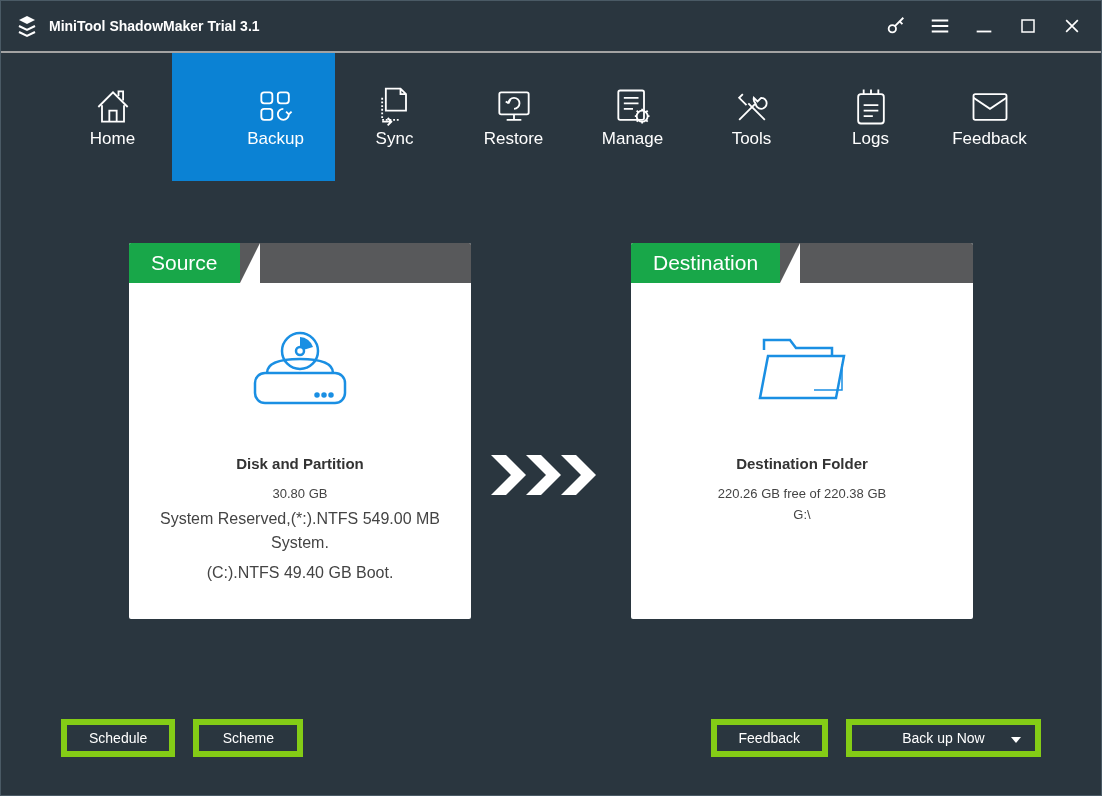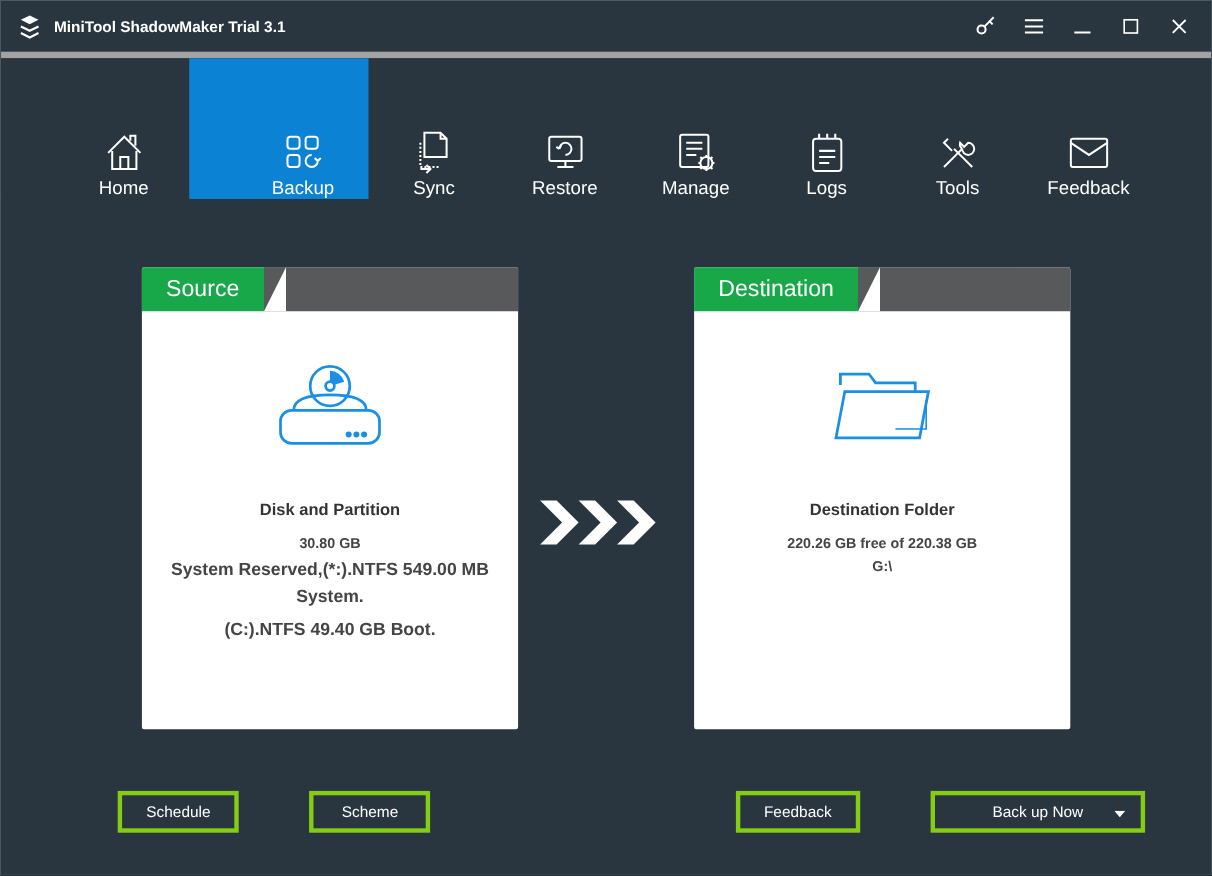--- a/index.html
+++ b/index.html
@@ -1,50 +1,50 @@
 <!DOCTYPE html>
 <html><head>
 <meta charset="utf-8">
 <style>
 * { margin: 0; padding: 0; box-sizing: border-box; font-family: Arial, sans-serif; }
 body { background: #000; display: flex; justify-content: center; align-items: center; min-height: 100vh; }
 .app-window { width: 1102px; height: 796px; background: #2a363f; border: 1px solid #4a5a65; display: flex; flex-direction: column; }
-.titlebar { height: 52px; background: #2a363f; display: flex; align-items: center; padding: 0 14px; color: #fff; font-size: 14px; border-bottom: 6px solid #a3a3a3; }
+.titlebar { height: 52px; background: #2a363f; display: flex; align-items: center; padding: 0 14px; color: #fff; font-size: 14px; border-bottom: 2px solid #a3a3a3; }
 .titlebar-left { display: flex; align-items: center; gap: 10px; }
 .titlebar-logo svg { display: block; }
 .titlebar-title { font-weight: bold; }
 .titlebar-controls { margin-left: auto; display: flex; align-items: center; gap: 14px; }
 .titlebar-controls .icon-btn { width: 30px; height: 30px; display: flex; align-items: center; justify-content: center; cursor: pointer; color: #fff; }
 
 .navbar { height: 128px; background: #2a363f; display: flex; padding: 0 52px; }
-.nav-item { flex: 1; display: flex; flex-direction: column; align-items: center; justify-content: flex-end; color: #fff; cursor: pointer; }
+.nav-item { flex: 1; display: flex; flex-direction: column; align-items: center; justify-content: center; color: #fff; cursor: pointer; }
 .nav-item.active { background: #0b82d4; padding-left: 44px; }
 .nav-icon { height: 44px; display: flex; align-items: center; justify-content: center; }
 .nav-label { font-size: 17px; }
 
 .content { flex: 1; background: #2a363f; padding: 20px 48px; display: flex; flex-direction: column; }
 .main-row { flex: 1; display: flex; align-items: stretch; justify-content: center; padding-top: 42px; gap: 0; }
-.card { width: 342px; height: 420px; background: #fff; border-radius: 2px; display: flex; flex-direction: column; position: relative; cursor: pointer; }
+.card { width: 342px; height: 376px; background: #fff; border-radius: 2px; display: flex; flex-direction: column; position: relative; cursor: pointer; }
 .card-header { display: flex; height: 40px; }
 .card-tab { background: #18a749; color: #fff; font-size: 21px; padding: 0 22px; display: flex; align-items: center; position: relative; border-top-left-radius: 2px; }
 .card-tab::after { content: ""; position: absolute; right: -20px; top: 0; width: 0; height: 0; border-top: 40px solid #18a749; border-right: 20px solid transparent; }
 .card-slash { flex: 1; position: relative; }
 .card-slash::before { content: ""; position: absolute; left: 0; top: 0; width: 0; height: 0; border-bottom: 40px solid #fff; border-left: 20px solid transparent; z-index: 2; }
 .card-slash::after { content: ""; position: absolute; left: 0; top: 0; right: 0; height: 40px; background: #58595b; border-top-right-radius: 2px; }
 .card-body { flex: 1; display: flex; flex-direction: column; align-items: center; padding: 30px 20px 20px; text-align: center; color: #333; }
 .card-icon { height: 110px; display: flex; align-items: center; justify-content: center; margin-bottom: 32px; }
 .card-title { font-size: 15px; font-weight: bold; margin-bottom: 14px; }
-.card-line { font-size: 13px; color: #444; margin-bottom: 6px; font-weight: bold; }
+.card-line { font-size: 13px; color: #444; margin-bottom: 6px; }
 .card-line.small { font-size: 16px; line-height: 1.5; }
 
 .chevrons { display: flex; align-items: center; justify-content: center; width: 160px; }
 .chevrons svg { display: block; }
 
 .bottom-bar { display: flex; gap: 18px; padding: 12px 12px 18px; }
-.btn { height: 38px; padding: 0 22px; background: transparent; border: 4px solid #84cc16; color: #fff; font-size: 14px; cursor: pointer; display: flex; align-items: center; justify-content: center; min-width: 110px; margin-left: 46px; }
+.btn { height: 38px; padding: 0 22px; background: transparent; border: 6px solid #84cc16; color: #fff; font-size: 14px; cursor: pointer; display: flex; align-items: center; justify-content: center; min-width: 110px; }
 .btn.wide { min-width: 195px; position: relative; }
 .spacer { flex: 1; }
 .btn .dropdown-arrow { position: absolute; right: 14px; }
 </style>
 </head>
 <body>
 
 <div class="app-window">
 
   <div class="titlebar">
@@ -135,36 +135,36 @@
           <rect x="8" y="6" width="28" height="32" rx="2"></rect>
           <path d="M14 14 H30 M14 20 H30 M14 26 H24"></path>
           <circle cx="34" cy="34" r="6"></circle>
             <path d="M34 28 V26 M34 42 V40 M28 34 H26 M42 34 H40 M30 30 L28 28 M38 38 L40 40 M38 30 L40 28 M30 38 L28 40"></path>
         </svg>
       </span>
       <span class="nav-label">Manage</span>
     </div>
     <div class="nav-item">
       <span class="nav-icon">
+        <svg width="44" height="44" viewBox="0 0 48 48" fill="none" stroke="#fff" stroke-width="2">
+          <path d="M10 38 L28 20 M28 20 A6 6 0 1 0 34 14 L30 18 L26 14 A6 6 0 0 0 28 20"></path>
+          <path d="M38 38 L20 20 M14 10 L10 14 L18 22"></path>
+        </svg>
+      </span>
+      <span class="nav-label">Tools</span>
+    </div>
+    <div class="nav-item">
+      <span class="nav-icon">
         <svg width="40" height="44" viewBox="0 0 40 48" fill="none" stroke="#fff" stroke-width="2">
           <rect x="6" y="10" width="28" height="32" rx="3"></rect>
           <path d="M12 10 V5 M20 10 V5 M28 10 V5"></path>
           <path d="M12 22 H28 M12 28 H28 M12 34 H22"></path>
         </svg>
       </span>
       <span class="nav-label">Logs</span>
-    </div>
-    <div class="nav-item">
-      <span class="nav-icon">
-        <svg width="44" height="44" viewBox="0 0 48 48" fill="none" stroke="#fff" stroke-width="2">
-          <path d="M10 38 L28 20 M28 20 A6 6 0 1 0 34 14 L30 18 L26 14 A6 6 0 0 0 28 20"></path>
-          <path d="M38 38 L20 20 M14 10 L10 14 L18 22"></path>
-        </svg>
-      </span>
-      <span class="nav-label">Tools</span>
     </div>
     <div class="nav-item">
       <span class="nav-icon">
         <svg width="44" height="38" viewBox="0 0 48 36" fill="none" stroke="#fff" stroke-width="2">
           <rect x="6" y="4" width="36" height="28" rx="2"></rect>
           <path d="M6 8 L24 20 L42 8"></path>
         </svg>
       </span>
       <span class="nav-label">Feedback</span>
     </div>

